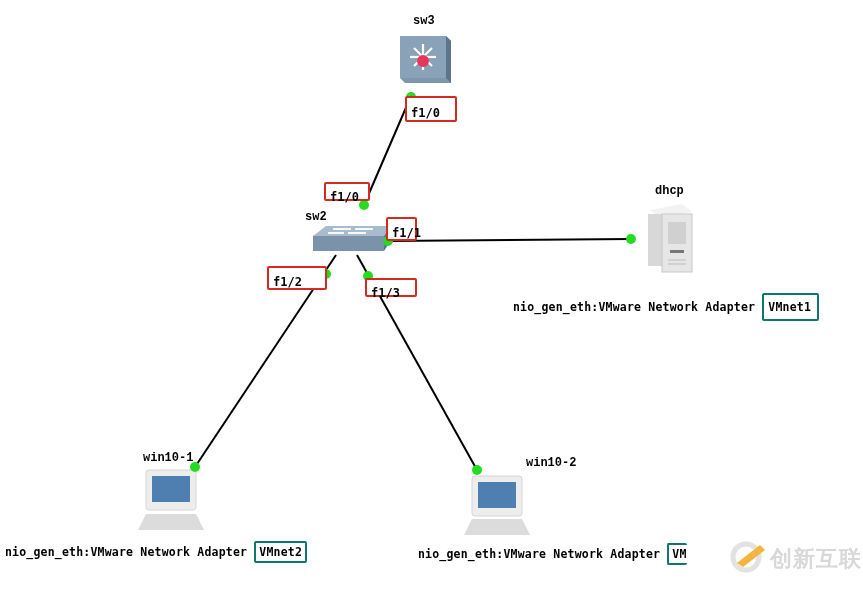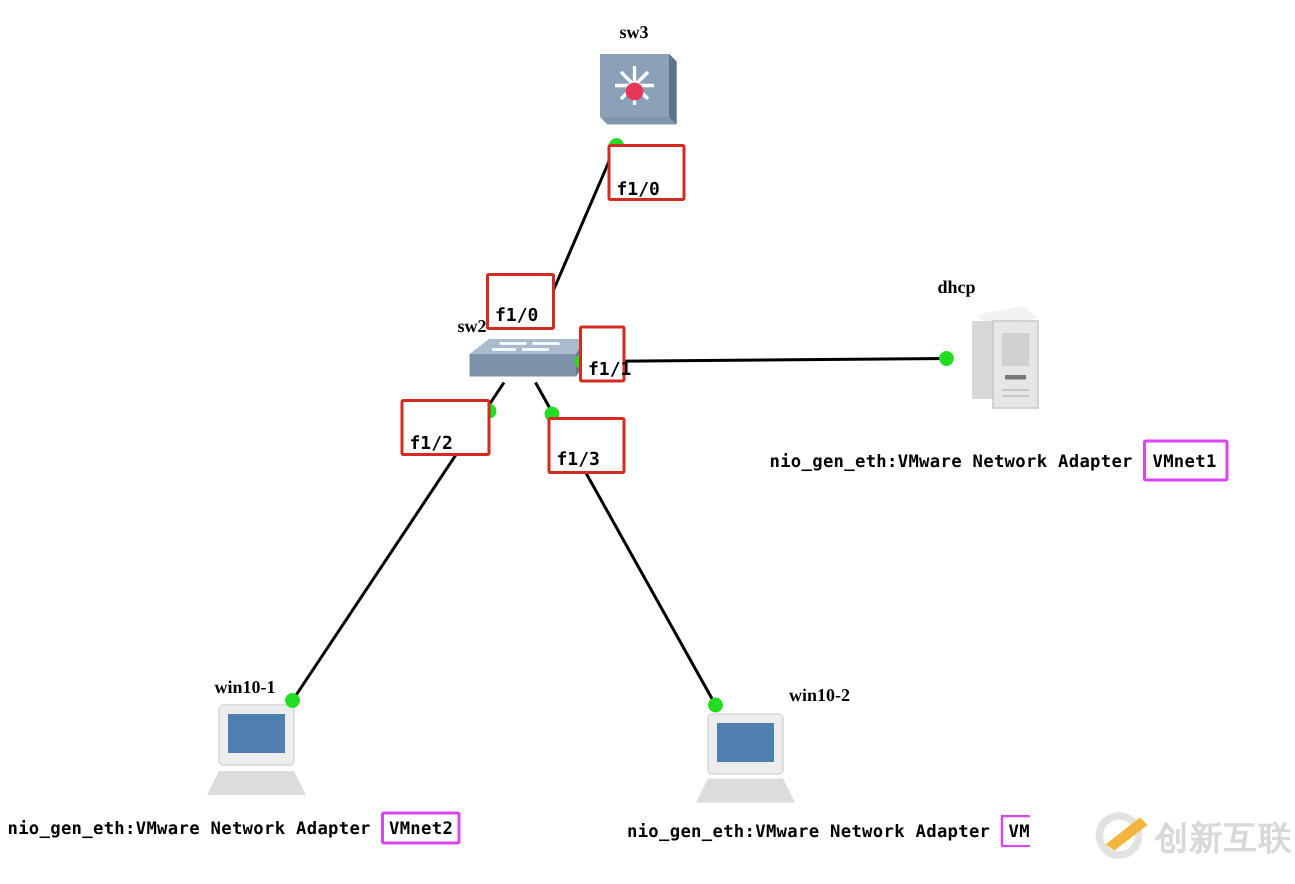--- a/index.html
+++ b/index.html
@@ -1,23 +1,23 @@
 <!DOCTYPE html>
 <html><head>
 <meta charset="utf-8">
 <style>
   html, body { margin:0; padding:0; }
   body { width:863px; height:589px; background:#ffffff; position:relative; overflow:hidden;
          font-family:"DejaVu Serif", serif; }
   #canvas { position:absolute; left:0; top:0; width:863px; height:589px; }
-  .lbl { position:absolute; font-family:Liberation Serif, serif; font-weight:bold; font-size:12px; color:#000; white-space:nowrap; }
+  .lbl { position:absolute; font-family:Liberation Mono, monospace; font-weight:bold; font-size:12px; color:#000; white-space:nowrap; }
   .port { position:absolute; font-family:"DejaVu Sans Mono", monospace; font-weight:bold; font-size:12px; color:#000;
-          border:2px solid #d42a1f; border-radius:2px; background:#fff; padding:17px 4px; height:19px; line-height:19px; box-sizing:border-box; white-space:nowrap; }
+          border:2px solid #d42a1f; border-radius:2px; background:#fff; padding:4px 4px; height:19px; line-height:19px; box-sizing:border-box; white-space:nowrap; }
   .adapter { position:absolute; font-family:"DejaVu Sans Mono", monospace; font-weight:bold; font-size:11.5px; color:#000; white-space:nowrap; letter-spacing:0.2px; }
-  .adapter .hl { border:2px solid #d946ef; border-radius:2px; padding:2px 3px; }
+  .adapter .hl { border:2px solid #0f766e; border-radius:2px; padding:2px 3px; }
   .wm { position:absolute; left:720px; top:528px; width:143px; height:56px; background:rgba(255,255,255,0.85); }
   .wm-text { position:absolute; left:770px; top:544px; font-family:"DejaVu Sans", sans-serif; font-size:22px; color:#d8d8d8; font-weight:bold; letter-spacing:1px; }
 </style>
 </head>
 <body>
 
 <svg id="canvas" viewBox="0 0 863 589" xmlns="http://www.w3.org/2000/svg">
 
   <line x1="411" y1="96" x2="364" y2="205" stroke="#000" stroke-width="2"></line>
   <line x1="388" y1="241" x2="631" y2="239" stroke="#000" stroke-width="2"></line>
@@ -81,21 +81,21 @@
   <circle cx="477" cy="470" r="5" fill="#22dd22"></circle>
 
   <g opacity="0.55">
     <circle cx="746" cy="557" r="14" fill="none" stroke="#dcdcdc" stroke-width="5"></circle>
     <polygon points="738,562 760,545 764,550 744,566" fill="#f1b23c"></polygon>
   </g>
 </svg>
 
 <div class="lbl" style="left:413px;top:14px;">sw3</div>
 <div class="lbl" style="left:305px;top:210px;">sw2</div>
-<div class="lbl" style="left:625px;top:184px;">dhcp</div>
+<div class="lbl" style="left:655px;top:184px;">dhcp</div>
 <div class="lbl" style="left:143px;top:451px;">win10-1</div>
 <div class="lbl" style="left:490px;top:456px;margin-left:36px;">win10-2</div>
 
 <div class="port" style="left:405px;top:96px;width:52px;height:26px;line-height:22px;">f1/0</div>
 <div class="port" style="left:324px;top:182px;width:46px;">f1/0</div>
 <div class="port" style="left:386px;top:217px;width:31px;height:24px;line-height:20px;">f1/1</div>
 <div class="port" style="left:267px;top:266px;width:60px;height:24px;line-height:20px;">f1/2</div>
 <div class="port" style="left:365px;top:278px;width:52px;">f1/3</div>
 
 <div class="adapter" style="left:513px;top:300px;">

